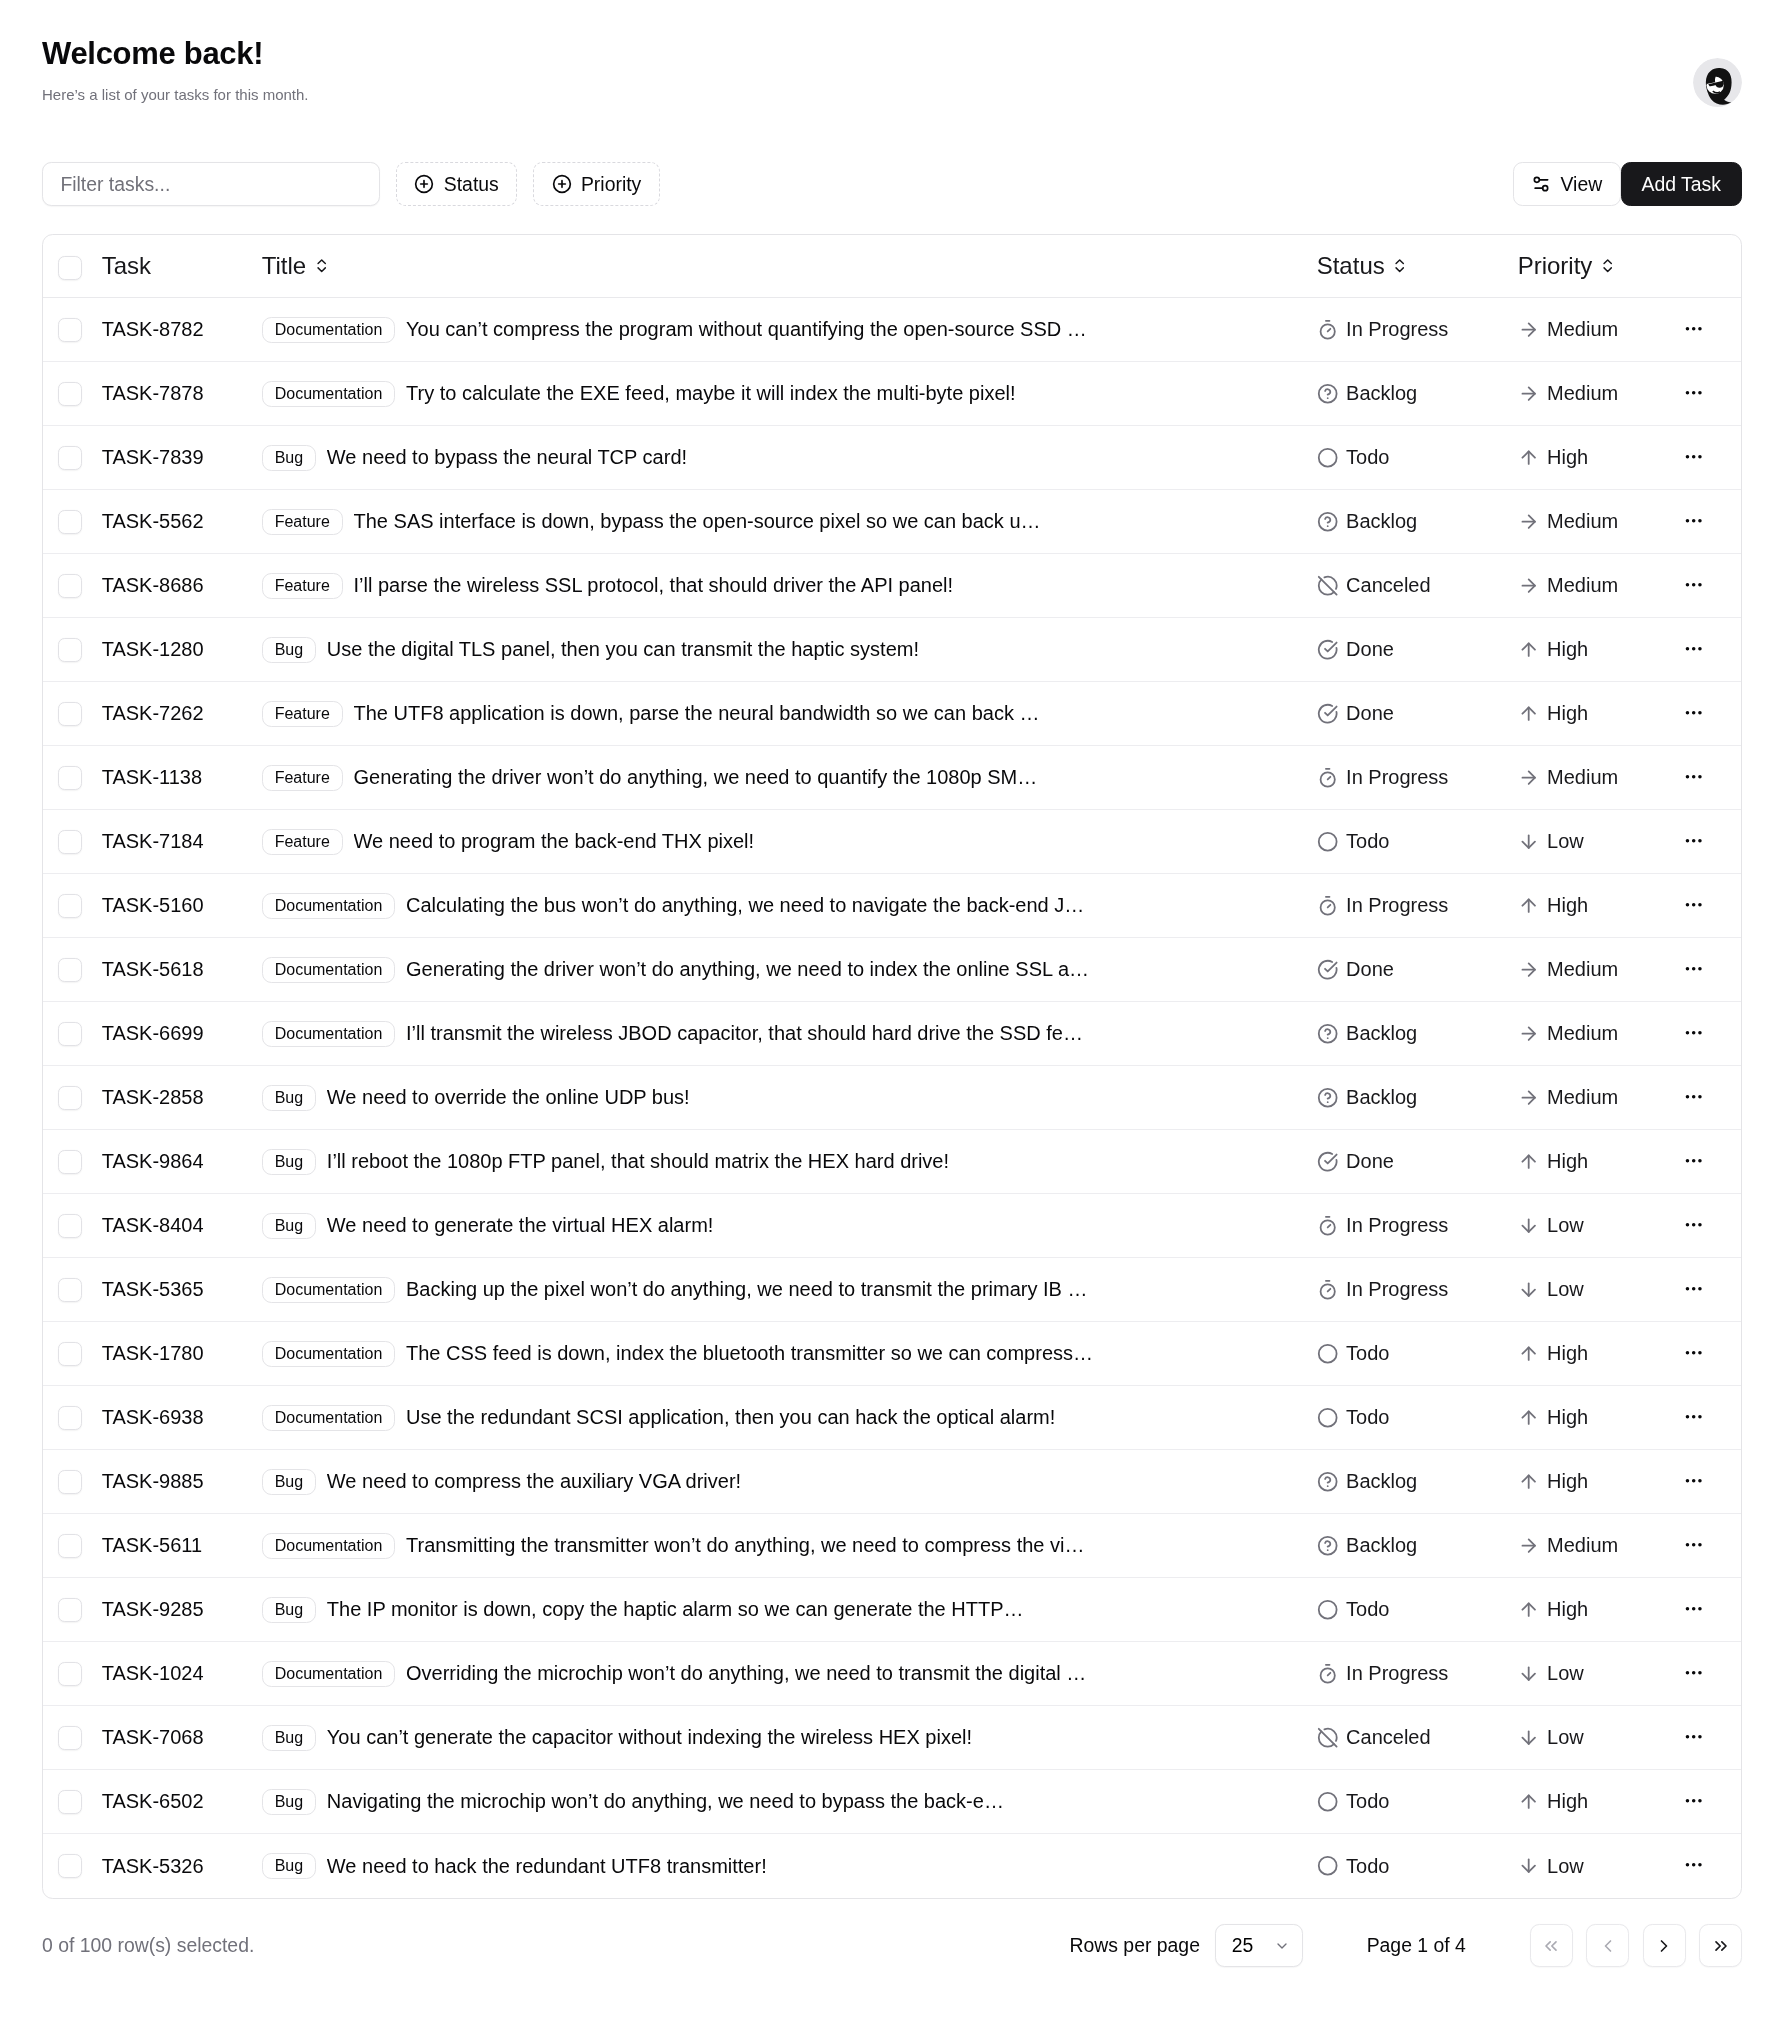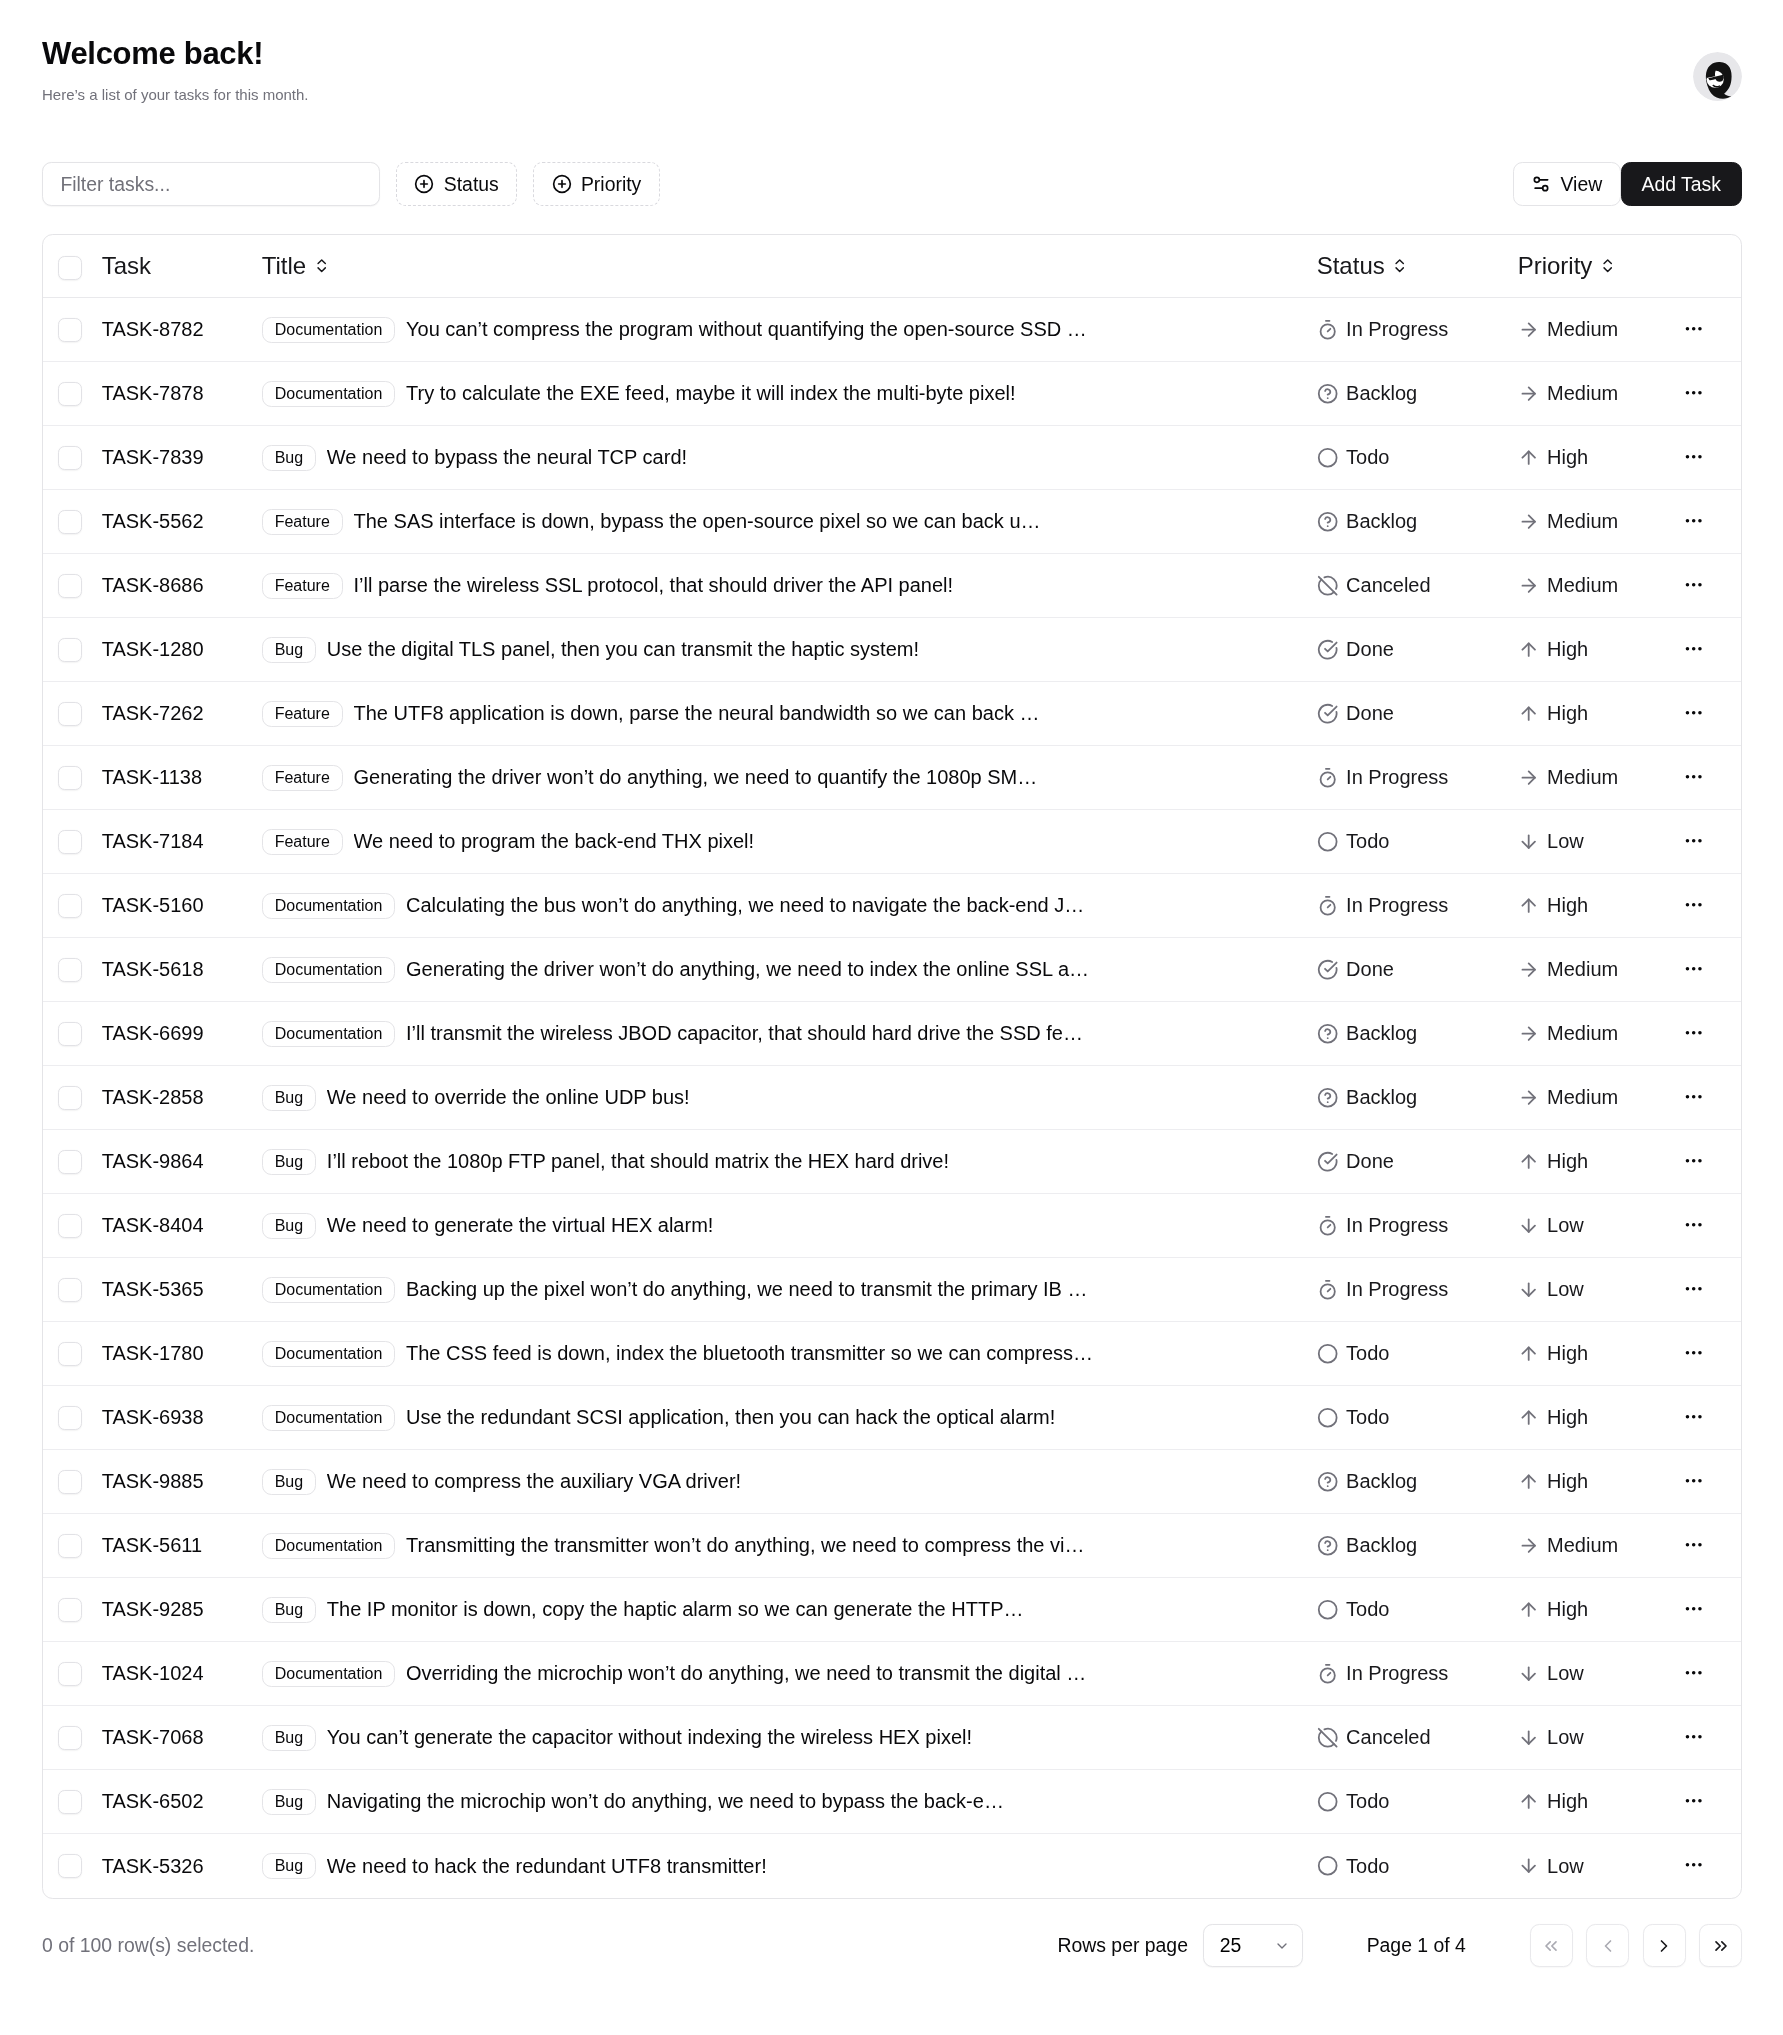--- a/index.html
+++ b/index.html
@@ -6,21 +6,21 @@
   html, body { background: #ffffff; }
   body {
     width: 1784px; min-height: 2035px;
     font-family: "Liberation Sans", "DejaVu Sans", sans-serif;
     color: #09090b;
     -webkit-font-smoothing: antialiased;
   }
   .page { padding: 37px 42px 40px; position: relative; }
 
   
-  .page-header { display: flex; align-items: center; }
+  .page-header { display: flex; align-items: flex-end; }
   h1 { font-size: 31px; font-weight: 700; letter-spacing: -0.3px; line-height: 33px; }
   .subtitle { margin-top: 12px; font-size: 15px; line-height: 25.4px; color: #71717a; }
   .avatar {
     margin-left: auto; width: 49px; height: 49px; border-radius: 50%;
     overflow: hidden; flex: 0 0 auto; margin-top: 9.4px; cursor: pointer; border: none; background: none; padding: 0;
   }
 
   
   .toolbar { margin-top: 55px; display: flex; align-items: center; gap: 16px; }
   .filter-input {
@@ -74,21 +74,21 @@
   .muted { color: #71717a; }
   .more-btn { background: none; border: none; cursor: pointer; color: #09090b; padding: 5.3px; border-radius: 6.7px; }
 
   
   .table-footer { margin-top: 25.4px; display: flex; align-items: center; font-size: 19.4px; }
   .selection-summary { color: #71717a; }
   .footer-right { margin-left: auto; display: flex; align-items: center; gap: 64px; }
   .rpp-group { display: flex; align-items: center; gap: 14.7px; font-weight: 500; }
   .select {
     display: inline-flex; align-items: center; justify-content: space-between;
-    width: 100px; height: 43px; padding: 0 12px 0 16px; border: 1.3px solid #e4e4e7;
+    width: 88px; height: 43px; padding: 0 12px 0 16px; border: 1.3px solid #e4e4e7;
     border-radius: 9.4px; background: #fff; font: inherit; font-weight: 400; cursor: pointer;
     box-shadow: 0 0.7px 1.3px rgba(0,0,0,.04);
   }
   .page-info { font-weight: 500; }
   .pager { display: flex; align-items: center; gap: 13.4px; }
   .pg-btn {
     width: 43px; height: 43px; display: inline-flex; align-items: center; justify-content: center;
     border: 1.3px solid #e9e9ec; border-radius: 9.4px; background: #fff; cursor: pointer; color: #18181b;
     box-shadow: 0 0.7px 1.3px rgba(0,0,0,.03);
   }

